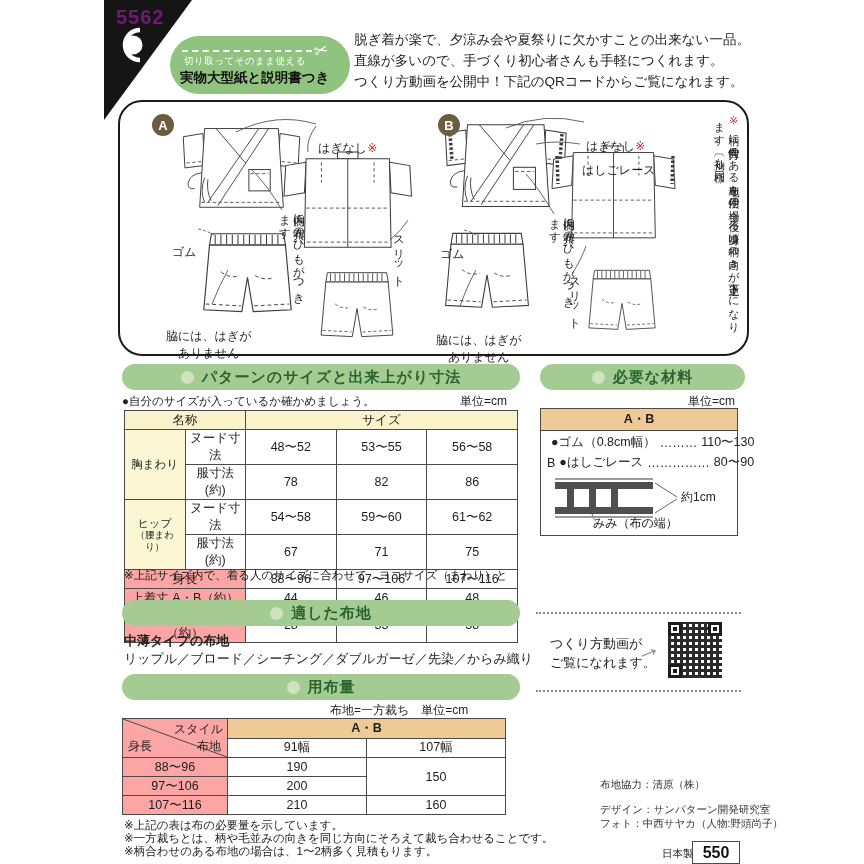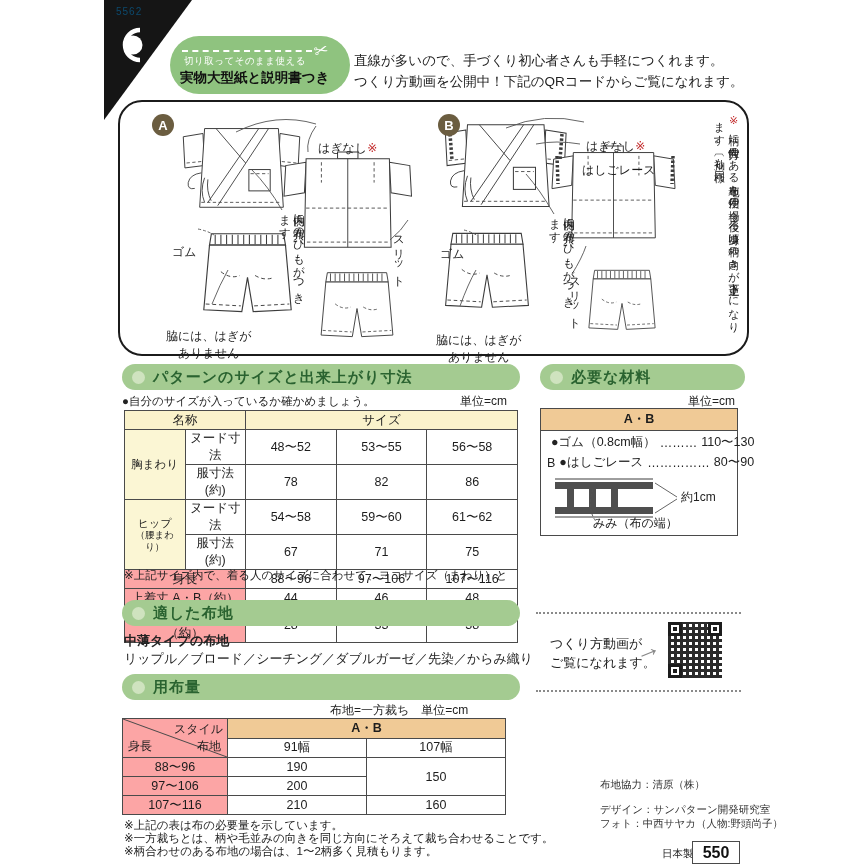--- a/index.html
+++ b/index.html
@@ -3,21 +3,21 @@
 <meta charset="utf-8">
 <style>
   html,body{margin:0;padding:0;background:#fff;}
   #page{position:relative;width:864px;height:864px;background:#ffffff;overflow:hidden;
         font-family:"Liberation Sans","DejaVu Sans",sans-serif;color:#222;}
   .abs{position:absolute;}
   .red{color:#c43031;}
   
   #corner{left:104px;top:0;width:88px;height:120px;background:#151515;
           clip-path:polygon(0 0,100% 0,0 100%);}
-  #pattern-number{left:116px;top:6px;color:#0c4a6e;font-weight:normal;font-size:10px;letter-spacing:1px;}
+  #pattern-number{left:116px;top:6px;color:#701a75;font-weight:bold;font-size:20px;letter-spacing:1px;}
   
   #pill{left:170px;top:36px;width:180px;height:58px;background:#8fc37f;border-radius:29px;}
   #pill-dash{left:182px;top:50px;width:130px;border-top:2px dashed #ffffff;}
   #pill-scissors{left:314px;top:40px;color:#fff;font-size:17px;transform:rotate(-15deg);}
   #pill-line1{left:184px;top:55px;width:150px;font-size:9.5px;color:#ffffff;letter-spacing:.5px;}
   #pill-line2{left:180px;top:69px;width:170px;font-size:13.5px;font-weight:bold;color:#101010;}
   
   .intro-line{left:354px;width:440px;font-size:13.5px;color:#222;}
   
   #illus{left:118px;top:100px;width:627px;height:252px;border:2px solid #1b1b1b;border-radius:24px;background:#fff;}
@@ -26,21 +26,21 @@
   .ilabel{font-size:12px;color:#1d1d1d;white-space:nowrap;margin-top:24px;}
   .vtext{writing-mode:vertical-rl;font-size:11.5px;color:#1d1d1d;line-height:14px;}
   #dir-note{writing-mode:vertical-rl;font-size:11px;line-height:14.5px;color:#1d1d1d;}
   svg .ln{stroke:#3c3c3c;stroke-width:1.2;fill:#ffffff;}
   svg .op{stroke:#3c3c3c;stroke-width:1.1;fill:none;}
   svg .dsh{stroke:#3c3c3c;stroke-width:1;fill:none;stroke-dasharray:4 3;}
   svg .lead{stroke:#555;stroke-width:.9;fill:none;}
   svg .lace{stroke:#3c3c3c;stroke-width:3.5;fill:none;stroke-dasharray:2.5 2;}
   
   .gbar{background:#a4cb91;border-radius:14px;height:26px;display:flex;align-items:center;gap:8px;
-        padding:0 10px;box-sizing:border-box;}
+        padding:0 10px;box-sizing:border-box;justify-content:center;}
   .gbar .dot{width:13px;height:13px;border-radius:50%;background:#cfe3bf;flex:0 0 auto;}
   .gbar .t{font-weight:bold;font-size:15px;color:#2a6330;letter-spacing:1px;white-space:nowrap;}
   .note{font-size:11.5px;color:#222;text-align:center;}
   .unit{font-size:12px;color:#222;}
   
   table.sheet{border-collapse:collapse;font-size:12.5px;color:#1d1d1d;text-align:center;table-layout:fixed;}
   table.sheet td{border:1px solid #4a4a4a;padding:0 2px;height:18px;overflow:hidden;}
   .cream{background:#faf2cb;}
   .yellow{background:#fbf6d4;}
   .pink{background:#fca5a5;}
@@ -80,20 +80,21 @@
     <path d="M30,4 A15,15 0 1 0 30,34" stroke="#fff" stroke-width="4.5" fill="none"></path>
     <circle cx="23" cy="19" r="9.5" fill="#fff"></circle>
   </svg>
 
   <div class="abs" id="pill"></div>
   <div class="abs" id="pill-dash"></div>
   <div class="abs" id="pill-scissors">✂</div>
   <div class="abs" id="pill-line1">切り取ってそのまま使える</div>
   <div class="abs" id="pill-line2">実物大型紙と説明書つき</div>
 
+  <div class="abs intro-line" style="top:31px">脱ぎ着が楽で、夕涼み会や夏祭りに欠かすことの出来ない一品。</div>
   <div class="abs intro-line" style="top:52px">直線が多いので、手づくり初心者さんも手軽につくれます。</div>
   <div class="abs intro-line" style="top:73px">つくり方動画を公開中！下記のQRコードからご覧になれます。</div>
 
   <div class="abs" id="illus">
     <svg width="623" height="248" viewBox="0 0 623 248" style="position:absolute;left:0;top:0">
       <defs>
         <g id="jf">
           <path class="ln" d="M28,14 L4,18 L6,56 L30,53 Z"></path>
           <path class="ln" d="M122,14 L146,18 L144,56 L120,53 Z"></path>
           <path class="ln" d="M30,8 L120,8 L126,104 L24,104 Z"></path>

